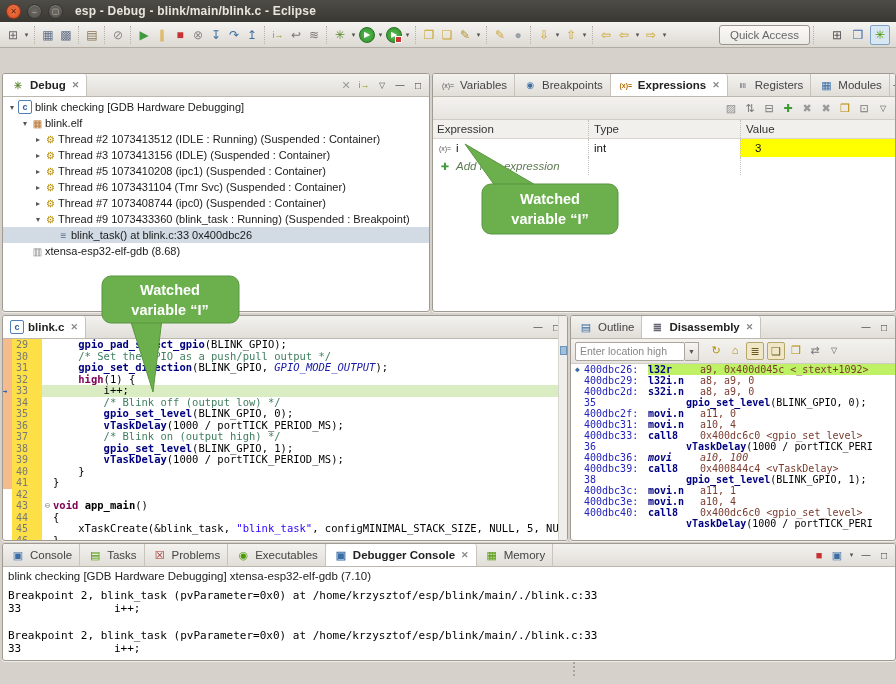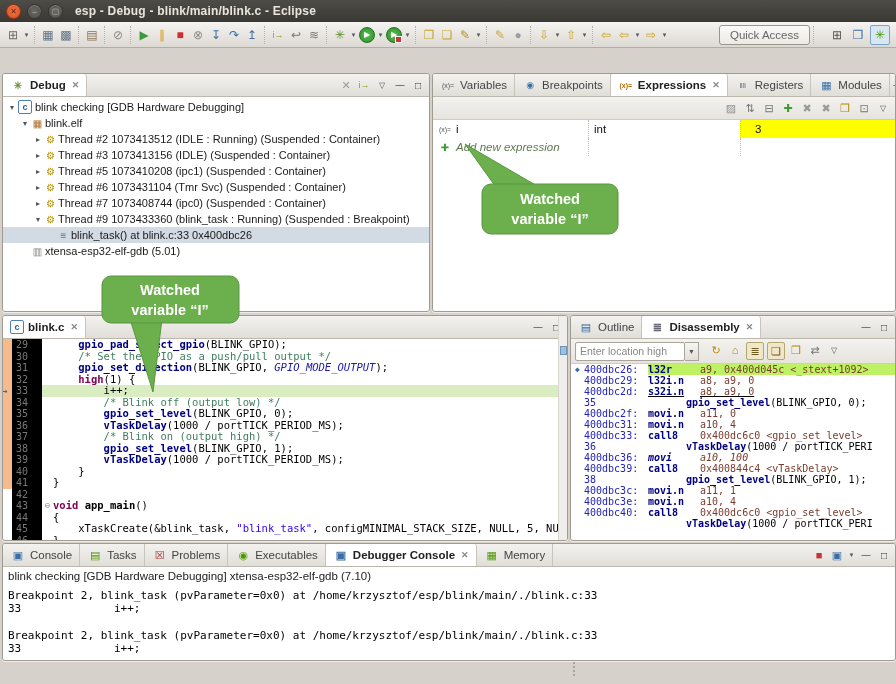--- a/index.html
+++ b/index.html
@@ -56,21 +56,21 @@
   .wrow{display:flex;height:18px;align-items:center;font-size:11.5px;color:#111}
   .col-exp{width:155px;padding-left:4px;box-sizing:border-box;display:flex;align-items:center;gap:3px}
   .col-type{width:152px;padding-left:5px;box-sizing:border-box;border-left:1px dotted #c4c1ba;height:100%;display:flex;align-items:center}
   .col-val{flex:1;padding-left:14px;box-sizing:border-box;border-left:1px dotted #c4c1ba;height:100%;display:flex;align-items:center}
   .addrow{font-style:italic;color:#5f7a52}
   
   .edbody{position:relative;font-family:"DejaVu Sans Mono","Liberation Mono",monospace;font-size:10.5px}
   .cline{display:flex;height:11.5px;line-height:11.5px;white-space:pre}
   .anno{width:9px;flex:none}
   .anno.salmon{background:#f5bb8d}
-  .lnum{width:26px;flex:none;text-align:left;padding-left:4px;color:#787878;background:#000000;font-size:10px}
+  .lnum{width:26px;flex:none;text-align:left;padding-left:4px;color:#787878;background:#fde047;font-size:10px}
   .fold{width:11px;flex:none;color:#8a8a8a;font-size:9px;text-align:center}
   .ctext{flex:1}
   .cline.cur .ctext,.cline.cur .fold{background:#d9ecc2}
   .pl{color:#000}.cm{color:#3f7f5f}.kw{color:#7f0055;font-weight:bold}
   .fn{color:#000080;font-weight:bold}.str{color:#2a00ff}.mac{color:#1a1aa6;font-style:italic}
   .decl{font-weight:bold;color:#000}
   .ipmark{position:relative;left:-1px;color:#2a6bc4;font-weight:bold;font-size:9px}
   .overview{position:absolute;right:0;top:0;bottom:0;width:8px;background:#efeeeb;border-left:1px solid #d8d5cf}
   .ovmark{position:absolute;left:1px;width:5px;height:7px;background:#9fc1de;border:1px solid #6d94b8}
   
@@ -232,21 +232,21 @@
         <span>Thread #9 1073433360 (blink_task : Running) (Suspended : Breakpoint)</span>
       </div>
       <div class="trow sel" style="padding-left: 43px;">
         <span class="texp"></span>
         <span class="ticn" style="color: rgb(85, 109, 135);">≡</span>
         <span>blink_task() at blink.c:33 0x400dbc26</span>
       </div>
       <div class="trow" style="padding-left: 17px;">
         <span class="texp"></span>
         <span class="ticn" style="color: rgb(136, 136, 136);">▥</span>
-        <span>xtensa-esp32-elf-gdb (5.01)</span>
+        <span>xtensa-esp32-elf-gdb (8.68)</span>
       </div>
     </div>
 </div>
 
 <div class="panel" style="left:432px;top:73px;width:462px;height:237px">
   <div class="tabbar" id="watch-tabs">
       <div class="tab">
         <span class="vicn" style="color: rgb(85, 85, 85); font-size: 7px;">(x)=</span>
         <span>Variables</span>
       </div>
@@ -275,20 +275,25 @@
       <span class="vicn" style="color: rgb(138, 138, 138);">▨</span>
       <span class="vicn" style="color: rgb(119, 119, 119);">⇅</span>
       <span class="vicn" style="color: rgb(119, 119, 119);">⊟</span>
       <span class="vicn" style="color: rgb(63, 155, 53);">✚</span>
       <span class="vicn" style="color: rgb(154, 154, 154);">✖</span>
       <span class="vicn" style="color: rgb(154, 154, 154);">✖</span>
       <span class="vicn" style="color: rgb(181, 137, 0);">❒</span>
       <span class="vicn" style="color: rgb(119, 119, 119);">⊡</span>
       <span class="vicn" style="color: rgb(85, 85, 85); font-size: 8px;">▽</span>
     </div>
+  <div class="whead">
+    <div class="col-exp">Expression</div>
+    <div class="col-type">Type</div>
+    <div class="col-val" style="padding-left:5px">Value</div>
+  </div>
   <div id="watch-rows">
       <div class="wrow">
         <div class="col-exp">
           <span class="vicn" style="color: rgb(85, 85, 85); font-size: 7px;">(x)=</span>
           <span>i</span>
         </div>
         <div class="col-type">int</div>
         <div class="col-val" style="background: rgb(255, 255, 0);">3</div>
       </div>
     </div>
@@ -364,21 +369,21 @@
         <span class="vicn pressed" style="color: rgb(107, 91, 30);">≣</span>
         <span class="vicn pressed" style="color: rgb(107, 91, 30);">❏</span>
         <span class="vicn" style="color: rgb(181, 137, 0);">❒</span>
         <span class="vicn" style="color: rgb(119, 119, 119);">⇄</span>
         <span class="vicn" style="color: rgb(85, 85, 85); font-size: 8px;">▽</span>
       </span>
   </div>
   <div id="disasm-rows">
       <div class="dline"><span class="dgut">◆</span><span class="da">400dbc26:</span><span class="dhl" style="display: flex; flex: 1 1 0%;"><span class="dm">l32r</span><span class="do">a9, 0x400d045c &lt;_stext+1092&gt;</span></span></div>
       <div class="dline"><span class="dgut"></span><span class="da">400dbc29:</span><span class="" style="display: flex; flex: 1 1 0%;"><span class="dm">l32i.n</span><span class="do">a8, a9, 0</span></span></div>
-      <div class="dline"><span class="dgut"></span><span class="da">400dbc2d:</span><span class="" style="display: flex; flex: 1 1 0%; text-decoration: underline;"><span class="dm">s32i.n</span><span class="do">a8, a9, 0</span></span></div>
+      <div class="dline"><span class="dgut"></span><span class="da">400dbc2d:</span><span class="" style="display: flex; flex: 1 1 0%;"><span class="dm">s32i.n</span><span class="do">a8, a9, 0</span></span></div>
       <div class="dline"><span class="dgut"></span><span class="dln">35</span><span class="dsrc"><span class="fn">gpio_set_level</span><span class="pl">(BLINK_GPIO, 0);</span></span></div>
       <div class="dline"><span class="dgut"></span><span class="da">400dbc2f:</span><span class="" style="display: flex; flex: 1 1 0%;"><span class="dm">movi.n</span><span class="do">a11, 0</span></span></div>
       <div class="dline"><span class="dgut"></span><span class="da">400dbc31:</span><span class="" style="display: flex; flex: 1 1 0%;"><span class="dm">movi.n</span><span class="do">a10, 4</span></span></div>
       <div class="dline"><span class="dgut"></span><span class="da">400dbc33:</span><span class="" style="display: flex; flex: 1 1 0%;"><span class="dm">call8</span><span class="do">0x400dc6c0 &lt;gpio_set_level&gt;</span></span></div>
       <div class="dline"><span class="dgut"></span><span class="dln">36</span><span class="dsrc"><span class="fn">vTaskDelay</span><span class="pl">(1000 / portTICK_PERI</span></span></div>
       <div class="dline"><span class="dgut"></span><span class="da">400dbc36:</span><span class="" style="display: flex; flex: 1 1 0%; font-style: italic;"><span class="dm">movi</span><span class="do">a10, 100</span></span></div>
       <div class="dline"><span class="dgut"></span><span class="da">400dbc39:</span><span class="" style="display: flex; flex: 1 1 0%;"><span class="dm">call8</span><span class="do">0x400844c4 &lt;vTaskDelay&gt;</span></span></div>
       <div class="dline"><span class="dgut"></span><span class="dln">38</span><span class="dsrc"><span class="fn">gpio_set_level</span><span class="pl">(BLINK_GPIO, 1);</span></span></div>
       <div class="dline"><span class="dgut"></span><span class="da">400dbc3c:</span><span class="" style="display: flex; flex: 1 1 0%;"><span class="dm">movi.n</span><span class="do">a11, 1</span></span></div>
       <div class="dline"><span class="dgut"></span><span class="da">400dbc3e:</span><span class="" style="display: flex; flex: 1 1 0%;"><span class="dm">movi.n</span><span class="do">a10, 4</span></span></div>

